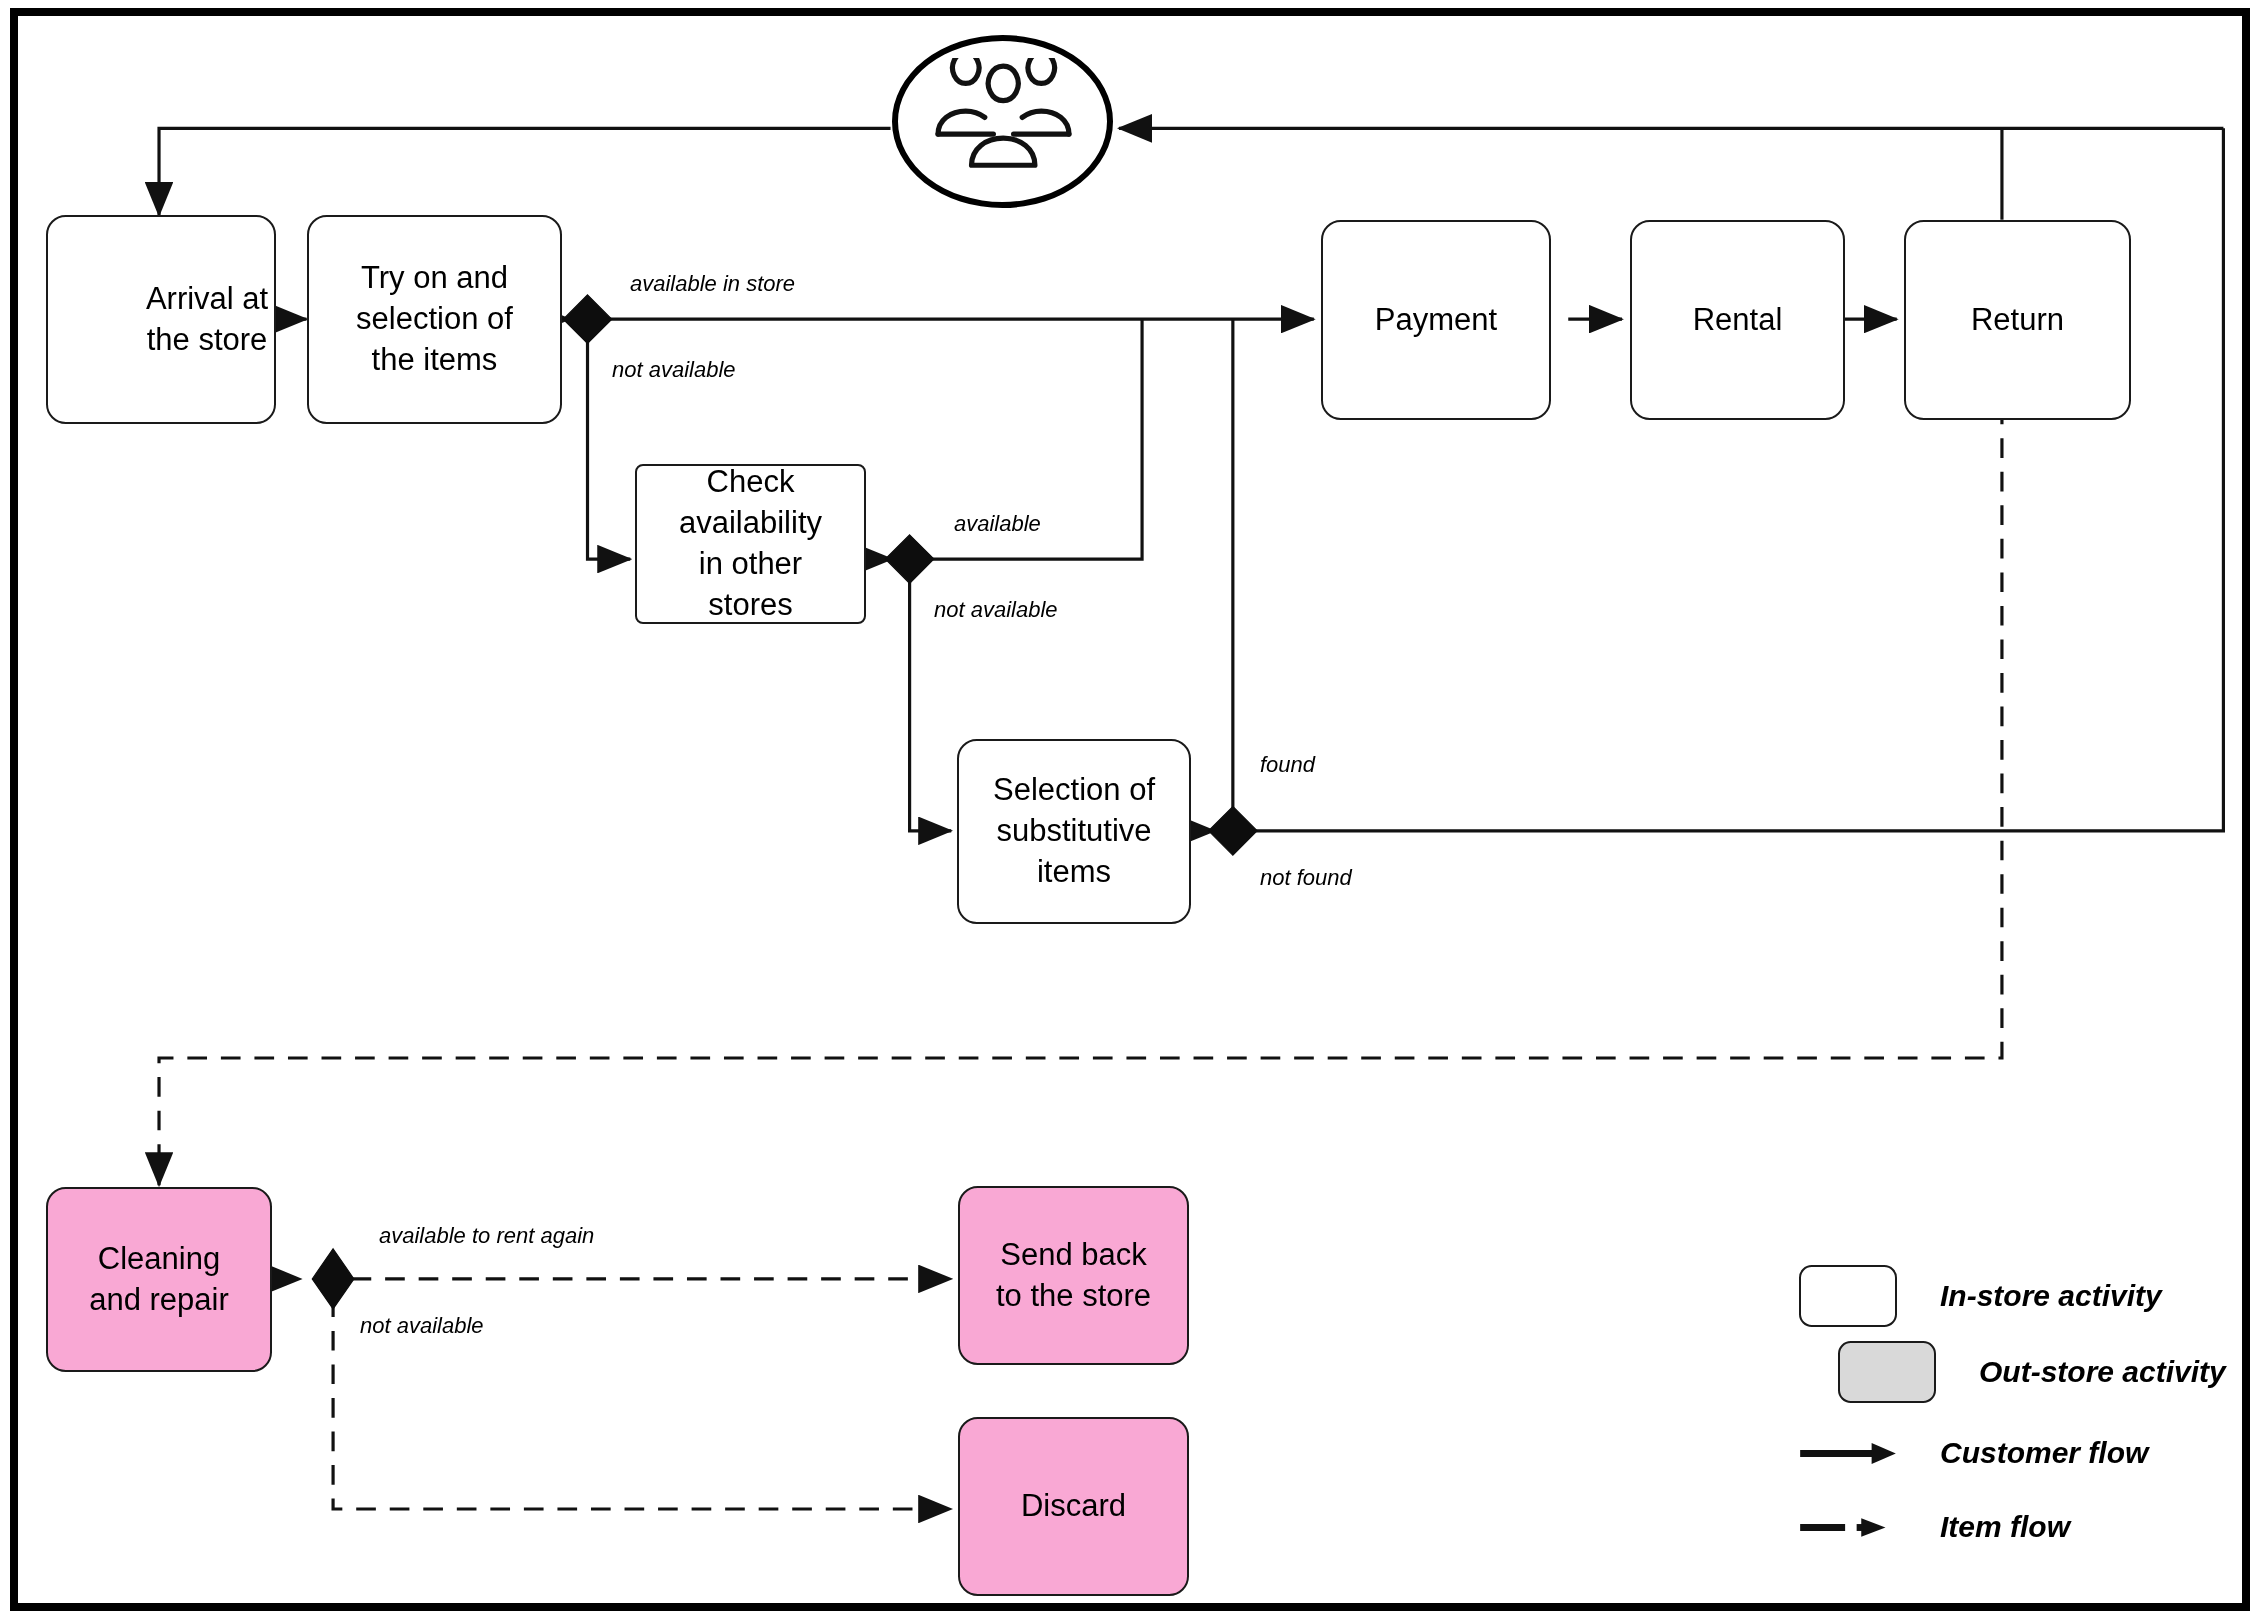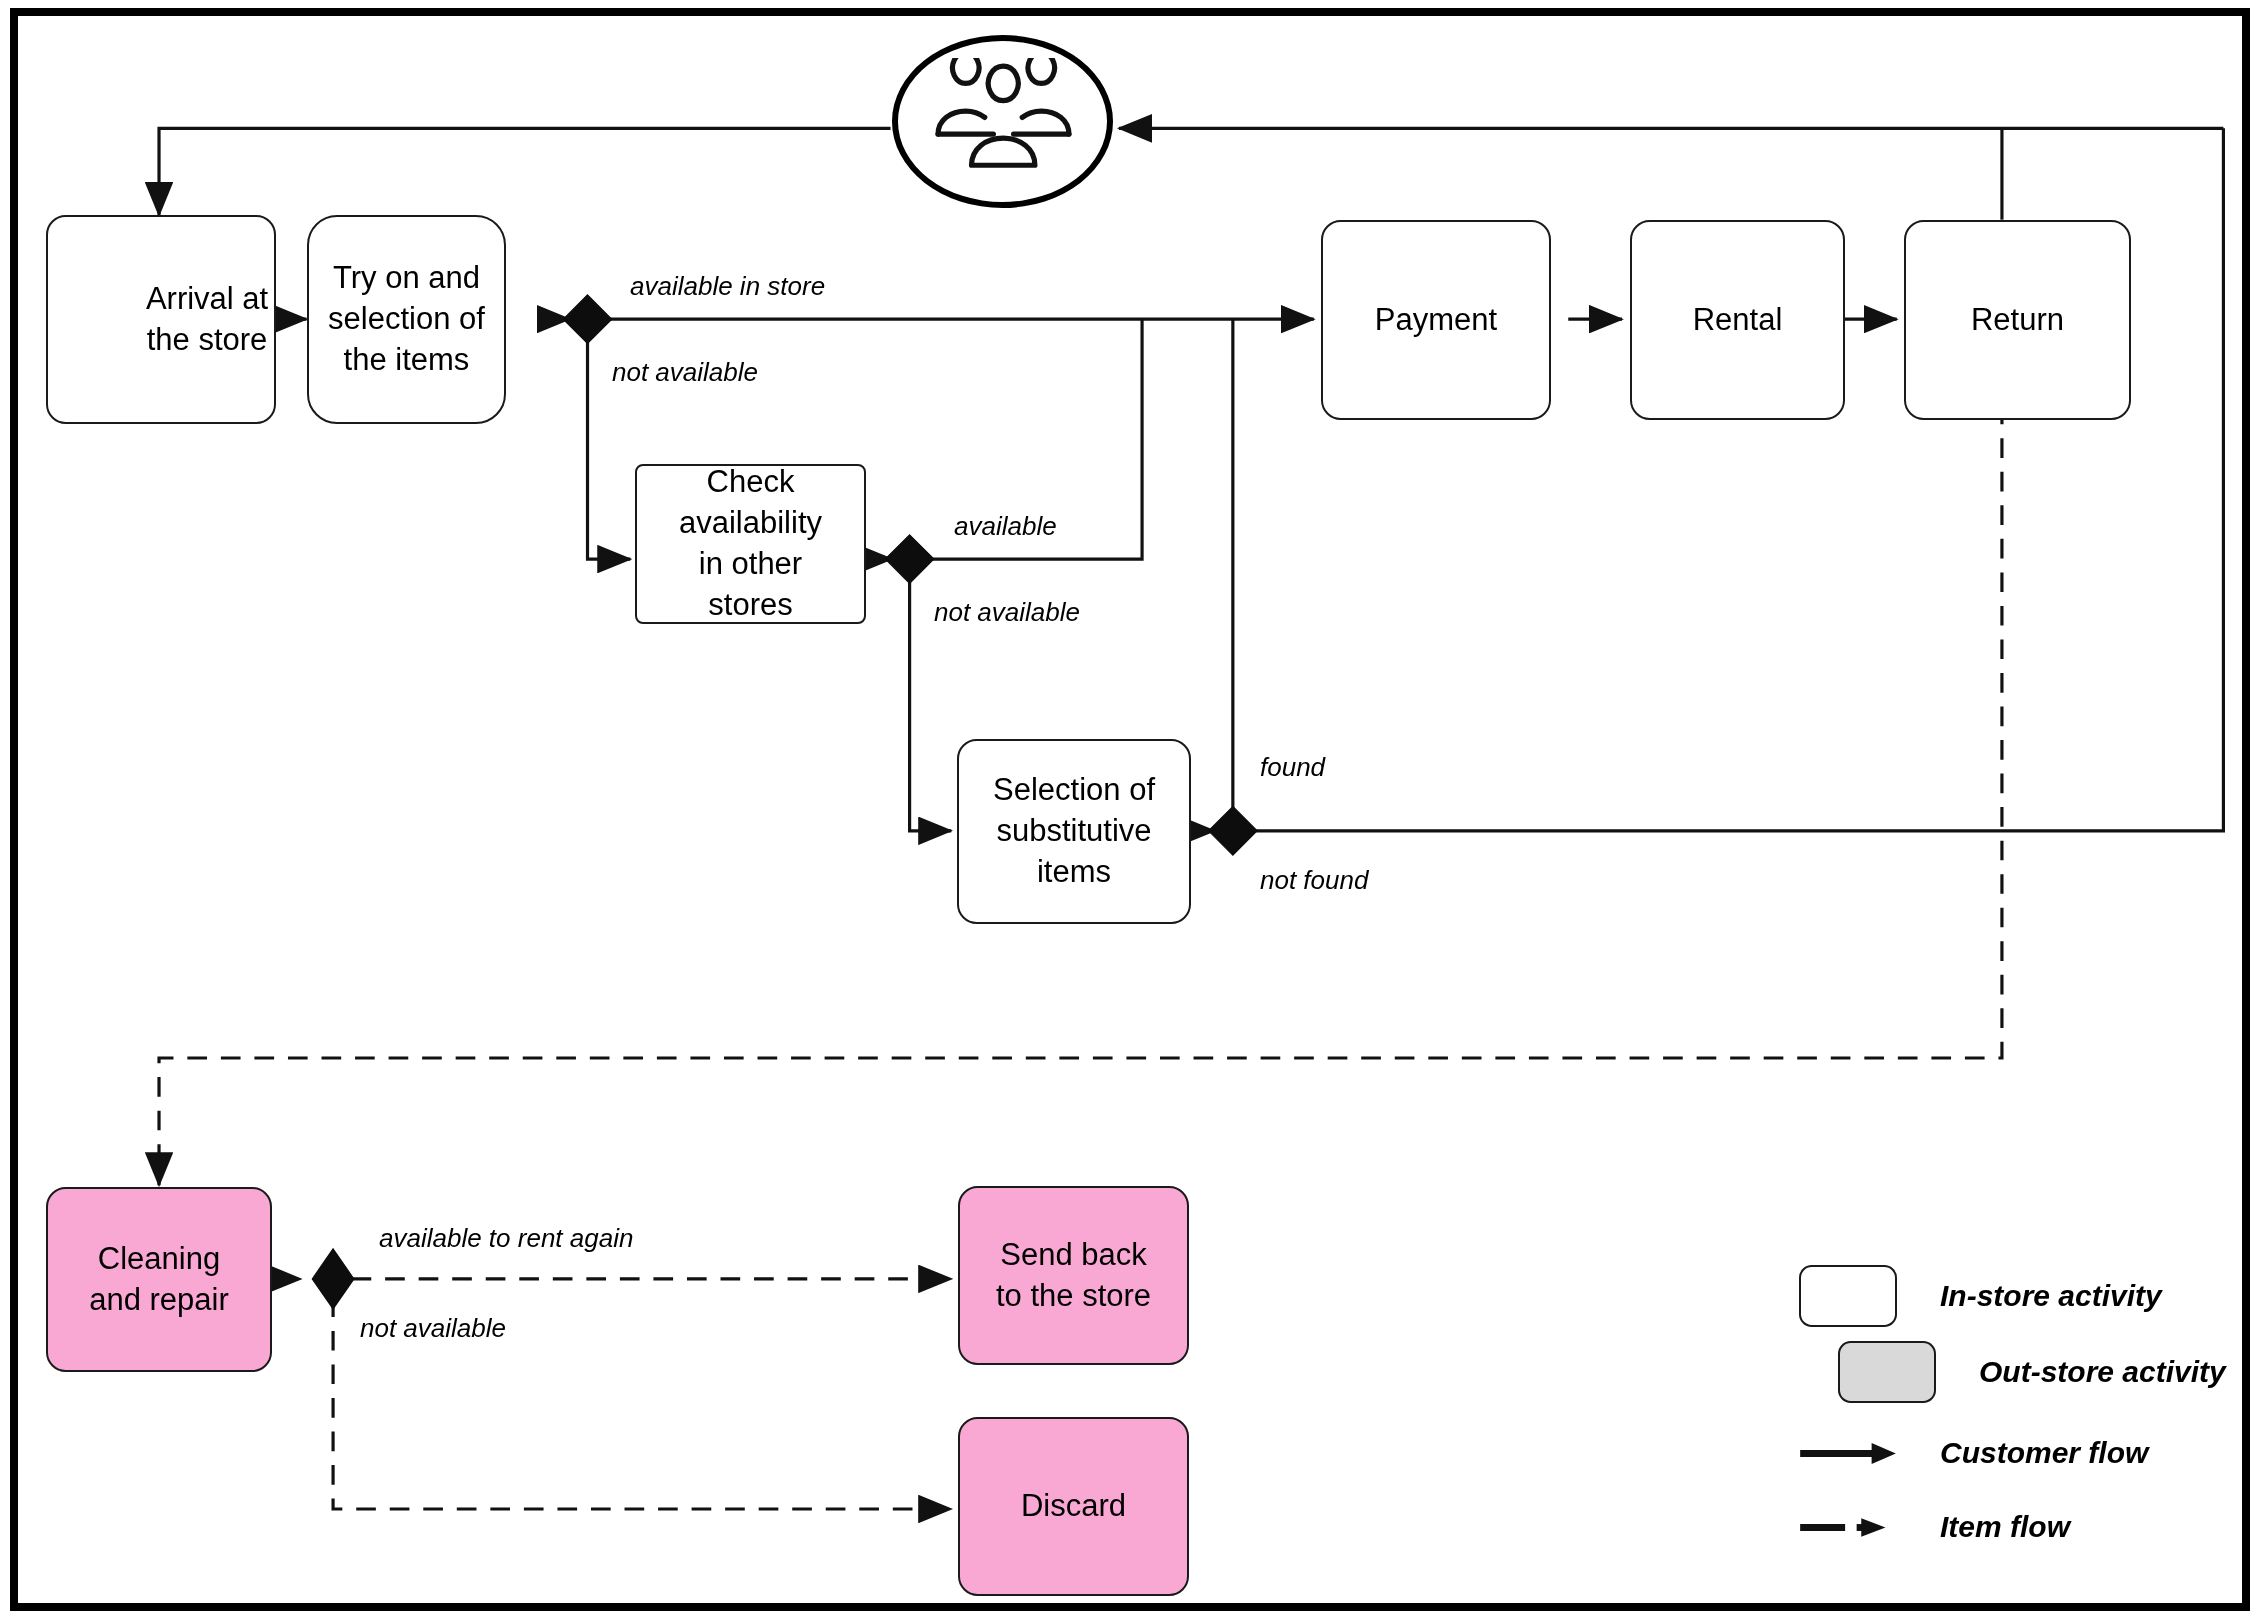--- a/index.html
+++ b/index.html
@@ -49,21 +49,21 @@
     font-size: 31px;
     font-family: "Liberation Sans", sans-serif;
     padding: 3.5px 5.8px;
   }
   .node.out-store {
     background: #f9a8d4;
   }
   .edge-label {
     position: absolute;
     font-style: italic;
-    font-size: 26px;
+    font-size: 22px;
     color: #000000;
     white-space: nowrap;
     font-family: "Liberation Sans", sans-serif;
   }
   .legend {
     position: absolute;
     left: 1799px;
     top: 1264px;
     width: 416px;
     height: 301px;
@@ -204,21 +204,21 @@
       <path d="M127 74 a26 30 0 1 1 0.1 0 Z" fill="#ffffff"></path>
       <path d="M72 186 c0-29 25-47 55-47 s55 18 55 47 Z" fill="#ffffff"></path>
     </g>
   </svg>
 
   <div class="node" style="left:46px; top:215px; width:230px; height:209px;justify-content:flex-end;">
     <span style="white-space:pre-line">Arrival at
 the store</span>
   </div>
 
-  <div class="node" style="left:307px; top:215px; width:199px; height:209px;border-radius:30px;">
+  <div class="node" style="left:307px; top:215px; width:255px; height:209px;">
     <span style="white-space:pre-line">Try on and
 selection of
 the items</span>
   </div>
 
   <div class="node" style="left:635px; top:464px; width:231px; height:160px;border-radius:8px;">
     <span style="white-space:pre-line">Check
 availability
 in other
 stores</span>

